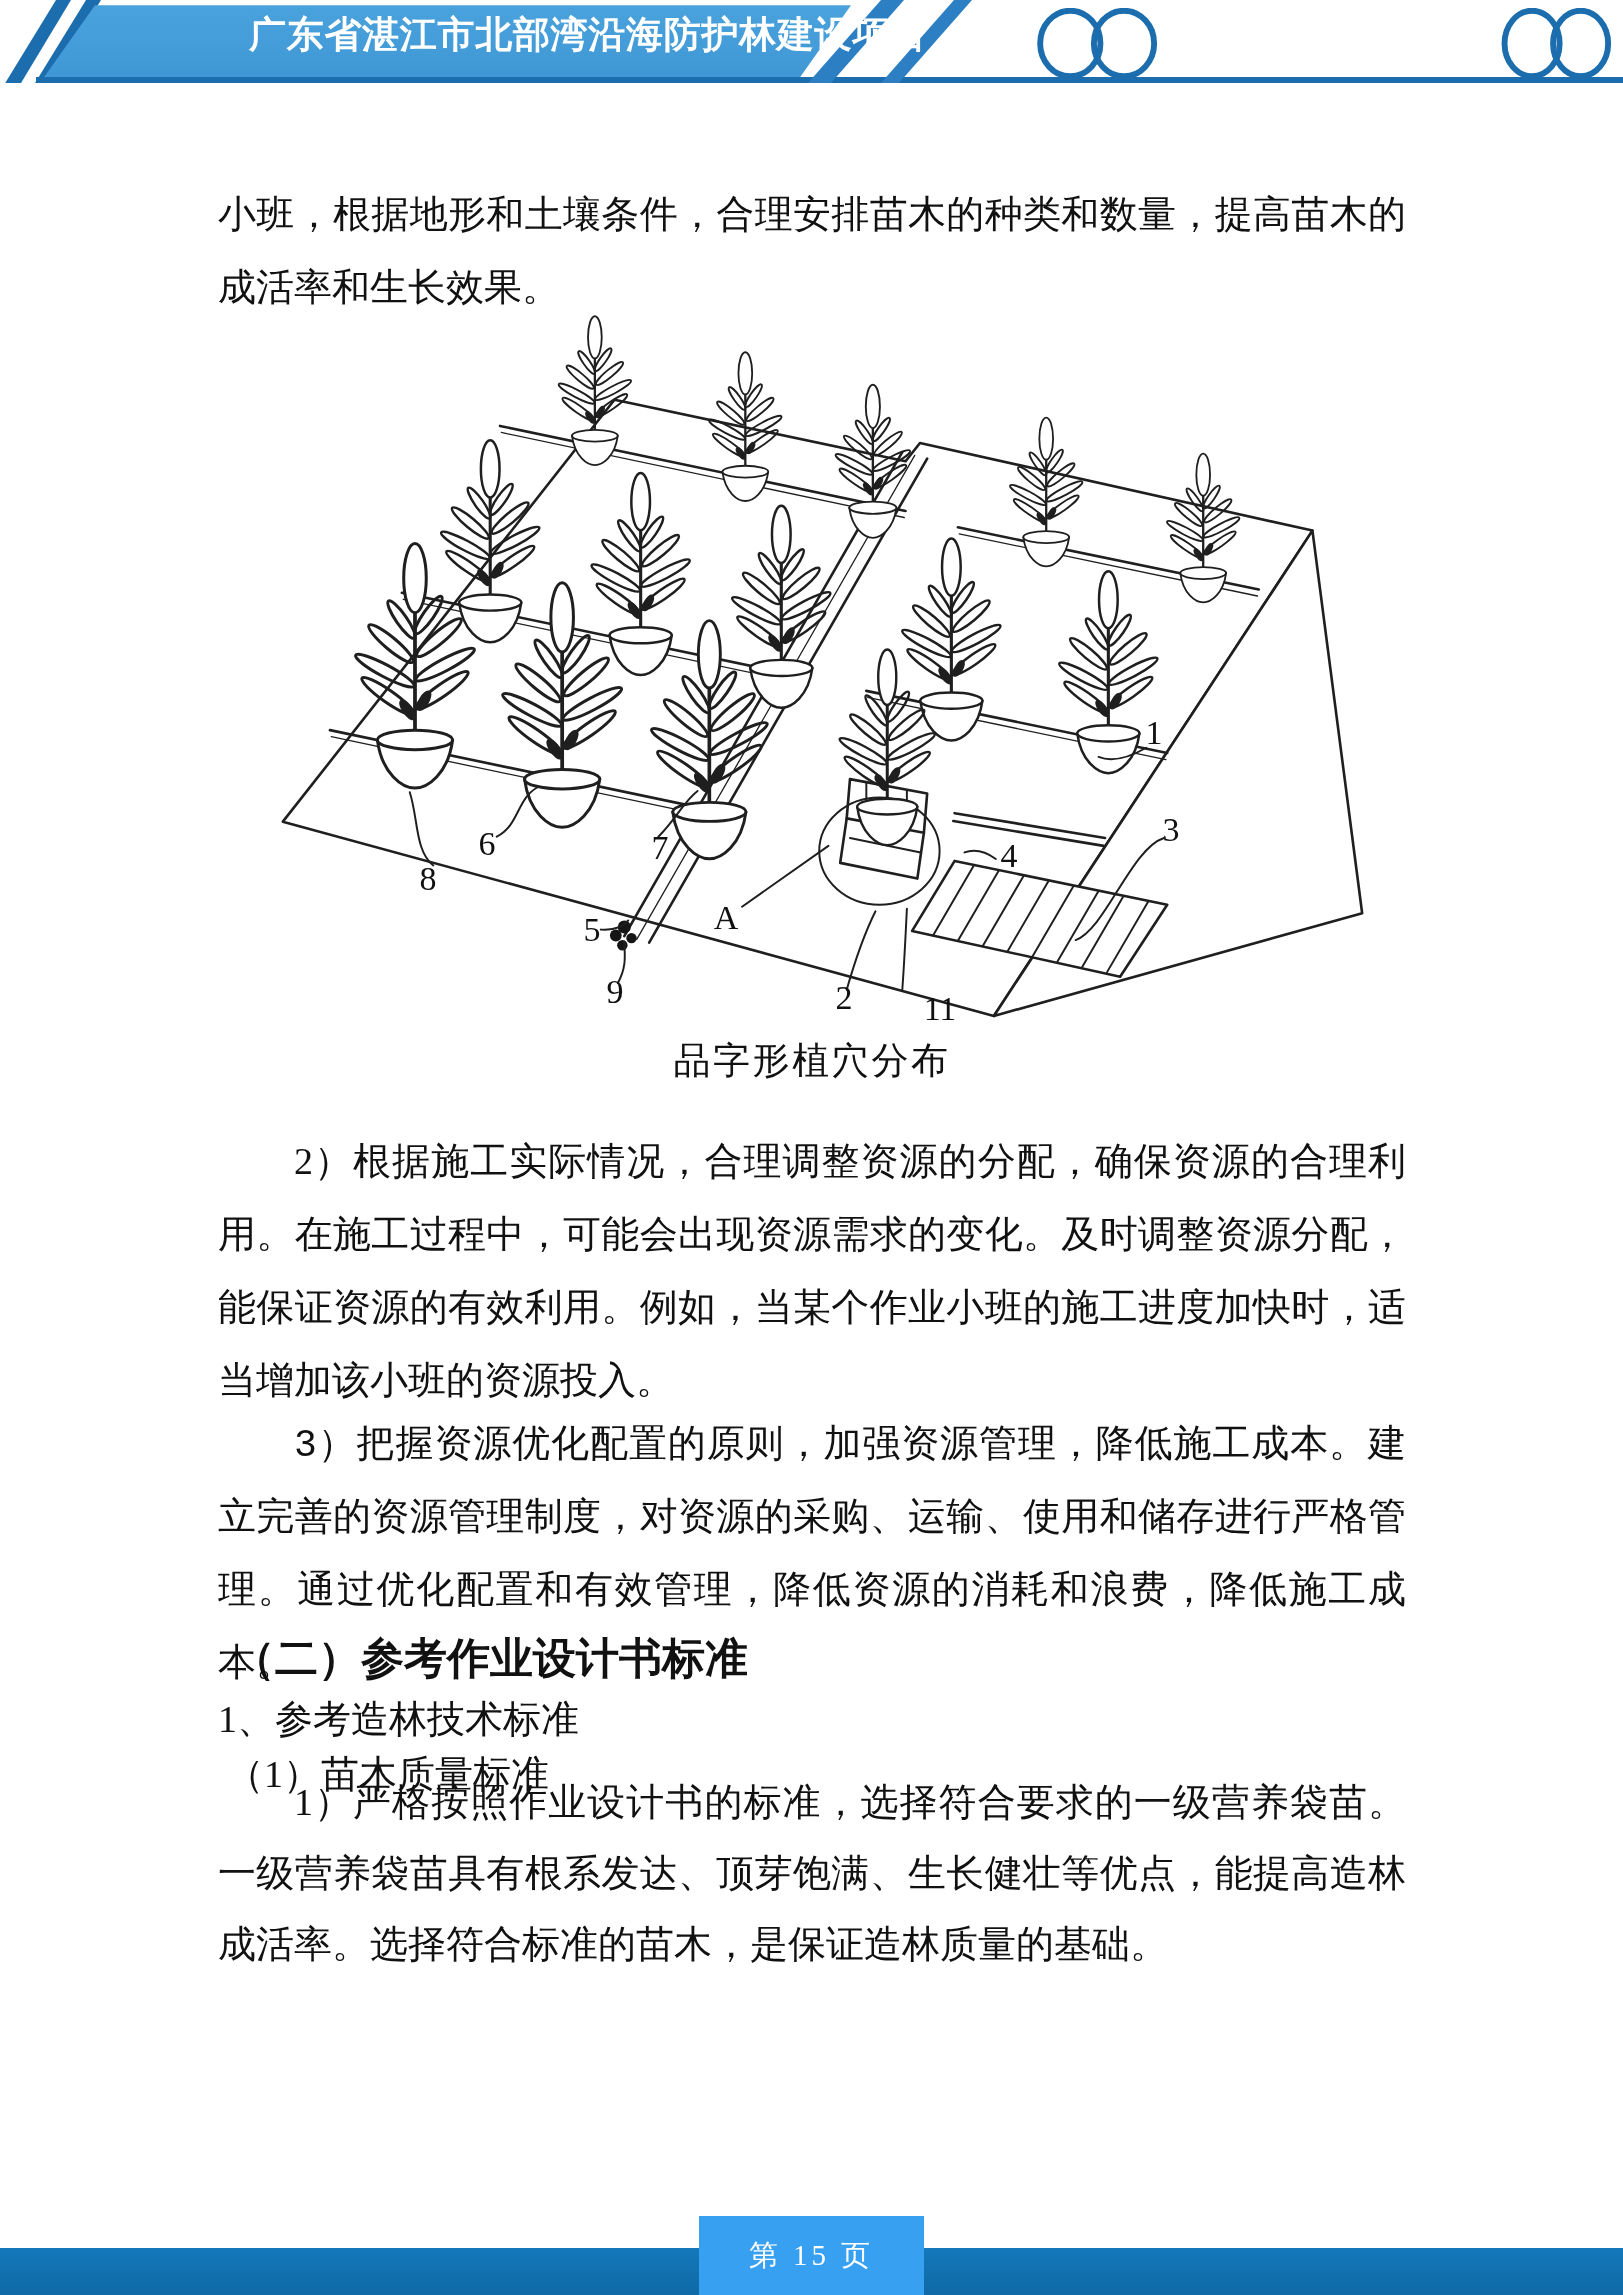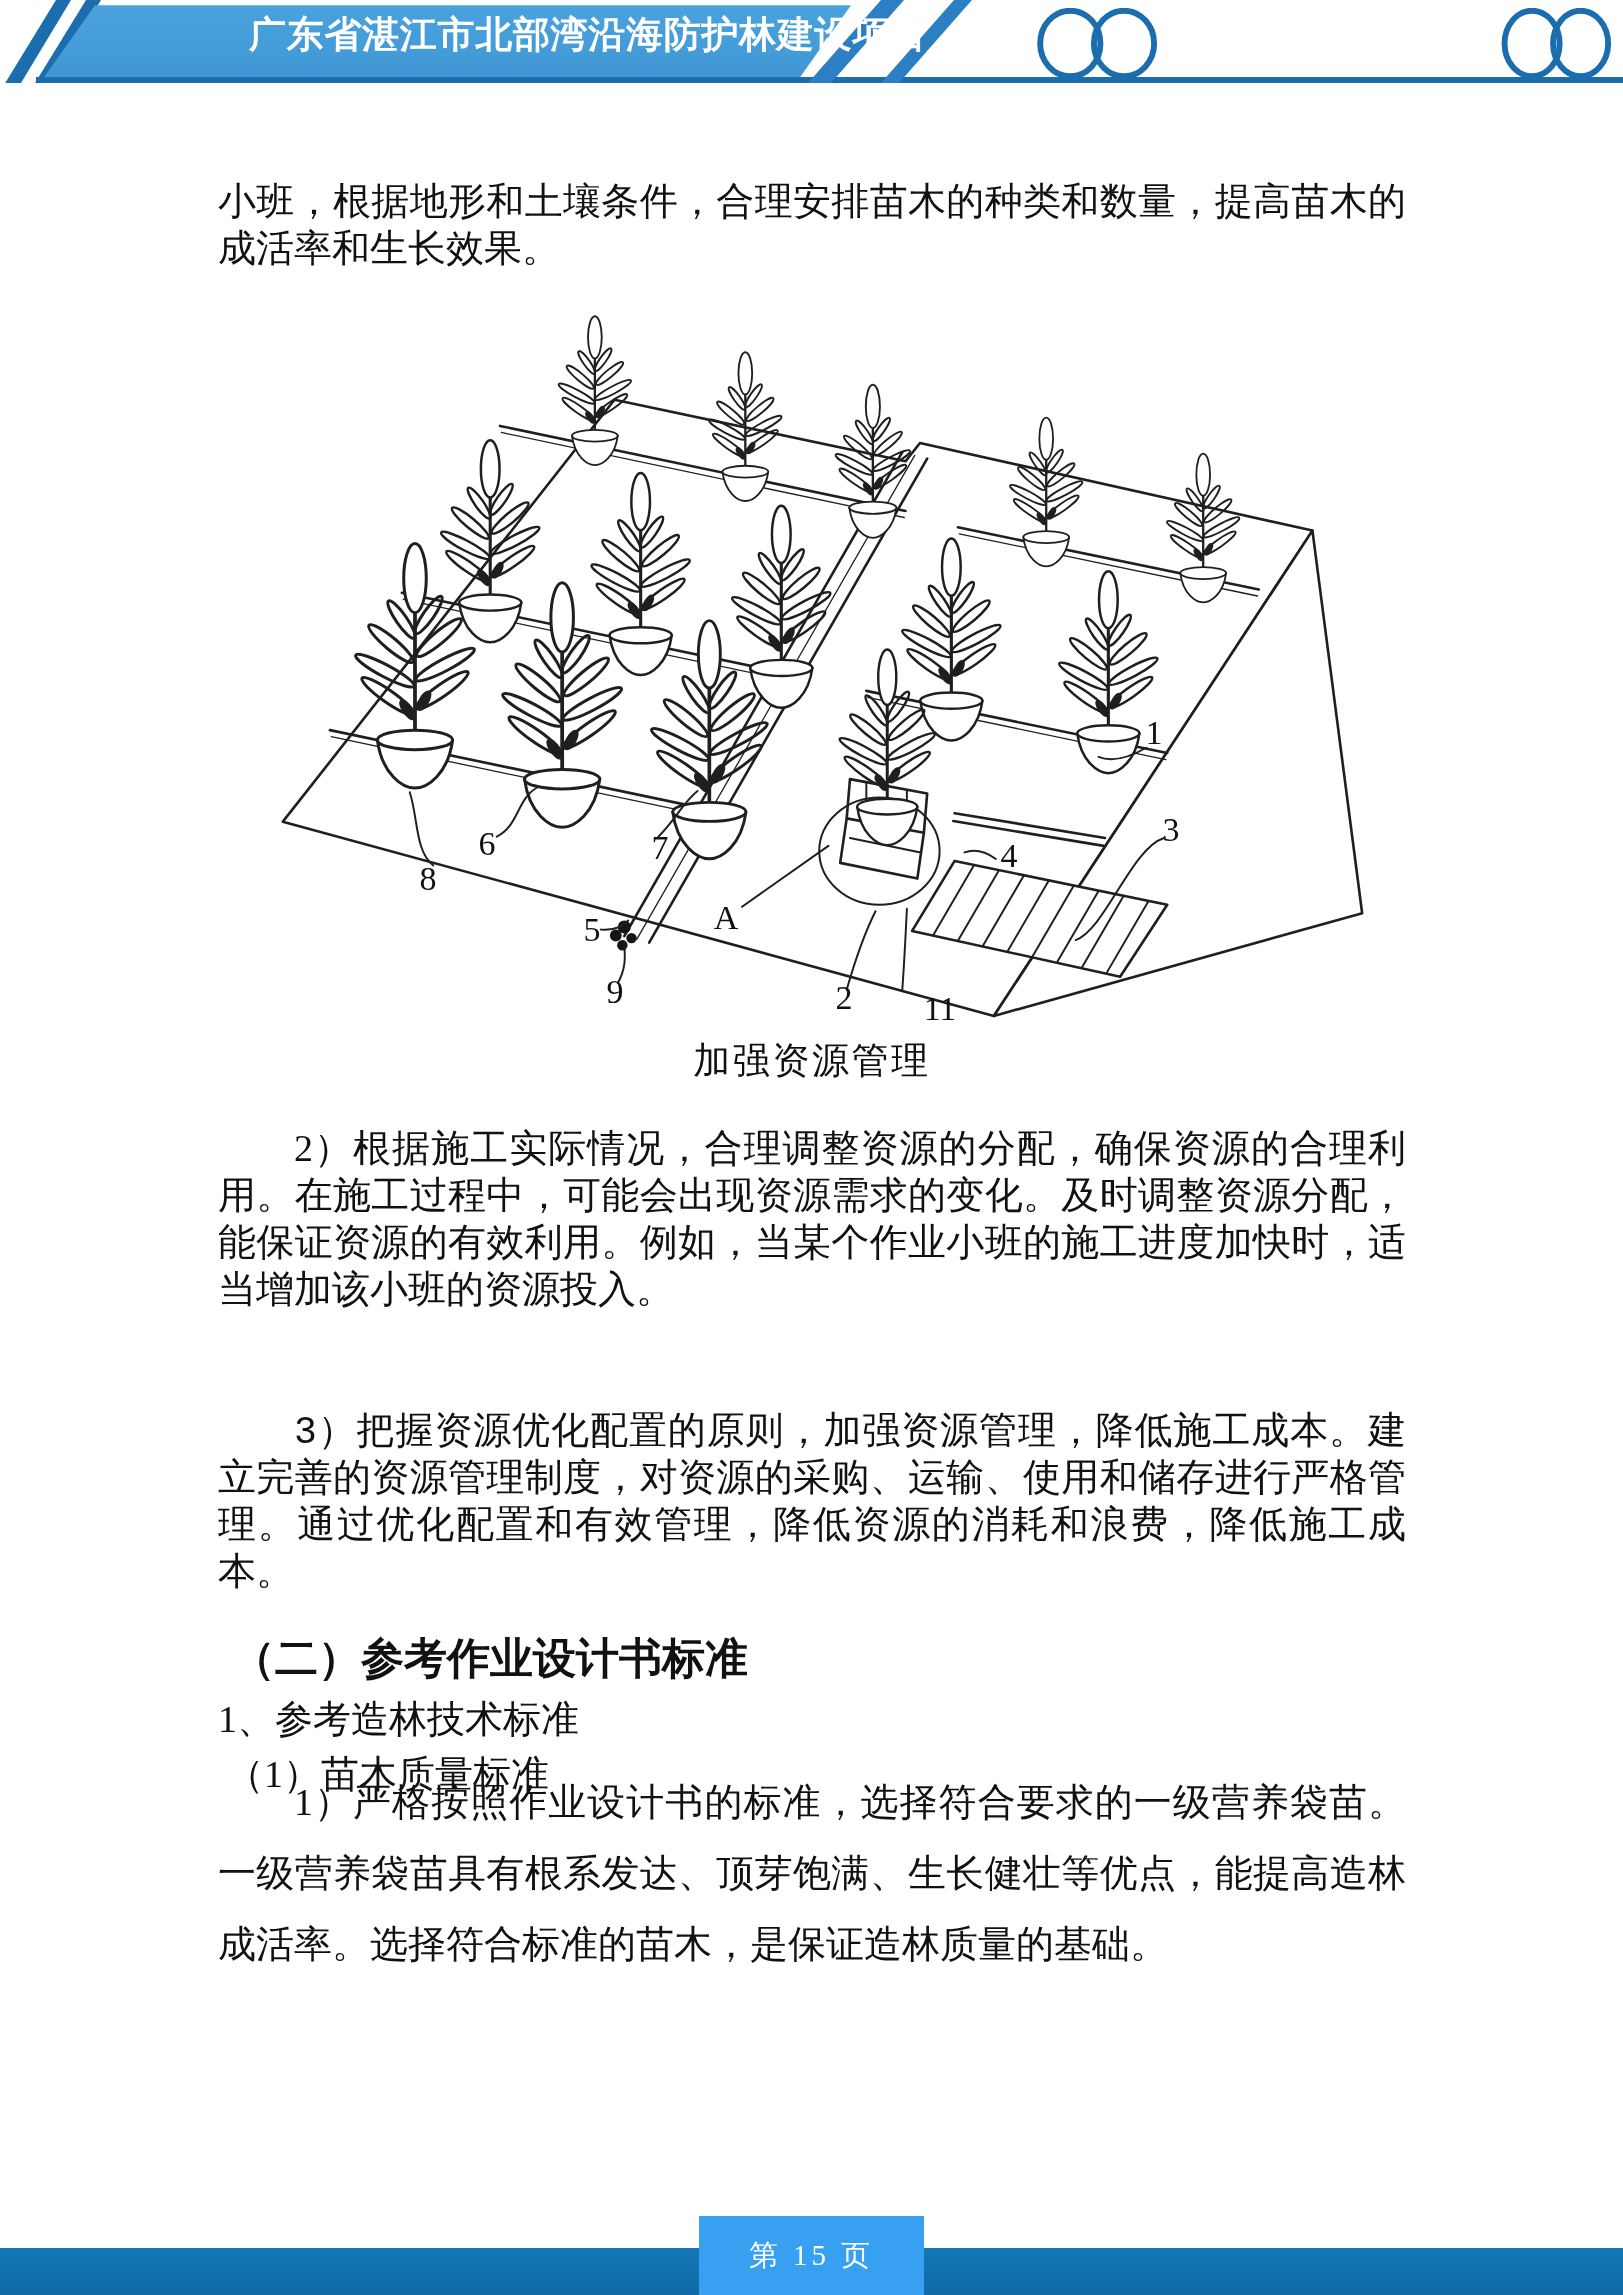--- a/index.html
+++ b/index.html
@@ -11,21 +11,21 @@
   .hdr-band{position:absolute;left:0;top:5.2px;width:851px;height:72px;
             background:linear-gradient(180deg,#4aa2dd 0%,#3f97d4 100%);
             clip-path:polygon(95px 0,851px 0,800px 72px,44px 72px);}
   .hdr-slash{position:absolute;top:0;height:83px;background:#1b6dad;}
   .hdr-band-title{position:absolute;left:249px;top:5.2px;width:785px;height:60px;
             color:#ffffff;font-size:37px;font-weight:600;letter-spacing:0.7px;
             display:flex;align-items:center;white-space:nowrap;z-index:3;}
   .rings{position:absolute;top:7.9px;z-index:2;}
 
   
-  .para{position:absolute;left:218px;width:1188px;font-size:38px;line-height:47px;
+  .para{position:absolute;left:218px;width:1188px;font-size:38px;line-height:73px;
         color:#111;text-align:justify;}
   .indent{text-indent:2em;}
   .h2{position:absolute;left:232px;width:1243px;font-size:43px;line-height:59px;
       font-weight:600;color:#111;}
   .h3{position:absolute;left:218px;width:1243px;font-size:38px;line-height:52px;color:#111;}
   .h4{position:absolute;left:226px;width:1243px;font-size:38px;line-height:52px;color:#111;}
   .fig-caption{position:absolute;left:218px;width:1188px;top:1036px;text-align:center;
       font-size:37px;color:#111;letter-spacing:2.6px;}
 
   
@@ -182,21 +182,21 @@
       <span class="fig-label" style="left: 334px; top: 609px;">5</span>
       <span class="fig-label" style="left: 229px; top: 523px;">6</span>
       <span class="fig-label" style="left: 402px; top: 527px;">7</span>
       <span class="fig-label" style="left: 170px; top: 558px;">8</span>
       <span class="fig-label" style="left: 357px; top: 671px;">9</span>
       <span class="fig-label" style="left: 682px; top: 677px; margin-top: 11px;">11</span>
       <span class="fig-label" style="left: 468px; top: 597px;">A</span>
     </div>
 </div>
 
-<div class="fig-caption">加强资源管理</div>
+<div class="fig-caption">品字形植穴分布</div>
 
 <div class="para indent" style="top:1125px;">2）根据施工实际情况，合理调整资源的分配，确保资源的合理利用。在施工过程中，可能会出现资源需求的变化。及时调整资源分配，能保证资源的有效利用。例如，当某个作业小班的施工进度加快时，适当增加该小班的资源投入。</div>
 <div class="para indent" style="top:1409px;font-family:Liberation Mono, monospace;">3）把握资源优化配置的原则，加强资源管理，降低施工成本。建立完善的资源管理制度，对资源的采购、运输、使用和储存进行严格管理。通过优化配置和有效管理，降低资源的消耗和浪费，降低施工成本。</div>
 
 <div class="h2" style="top:1629px;">（二）参考作业设计书标准</div>
 <div class="h3" style="top:1693px;">1、参考造林技术标准</div>
 <div class="h4" style="top:1748px;">（1）苗木质量标准</div>
 
 <div class="para indent" style="top:1767px;line-height:71px;">1）严格按照作业设计书的标准，选择符合要求的一级营养袋苗。一级营养袋苗具有根系发达、顶芽饱满、生长健壮等优点，能提高造林成活率。选择符合标准的苗木，是保证造林质量的基础。</div>
 

